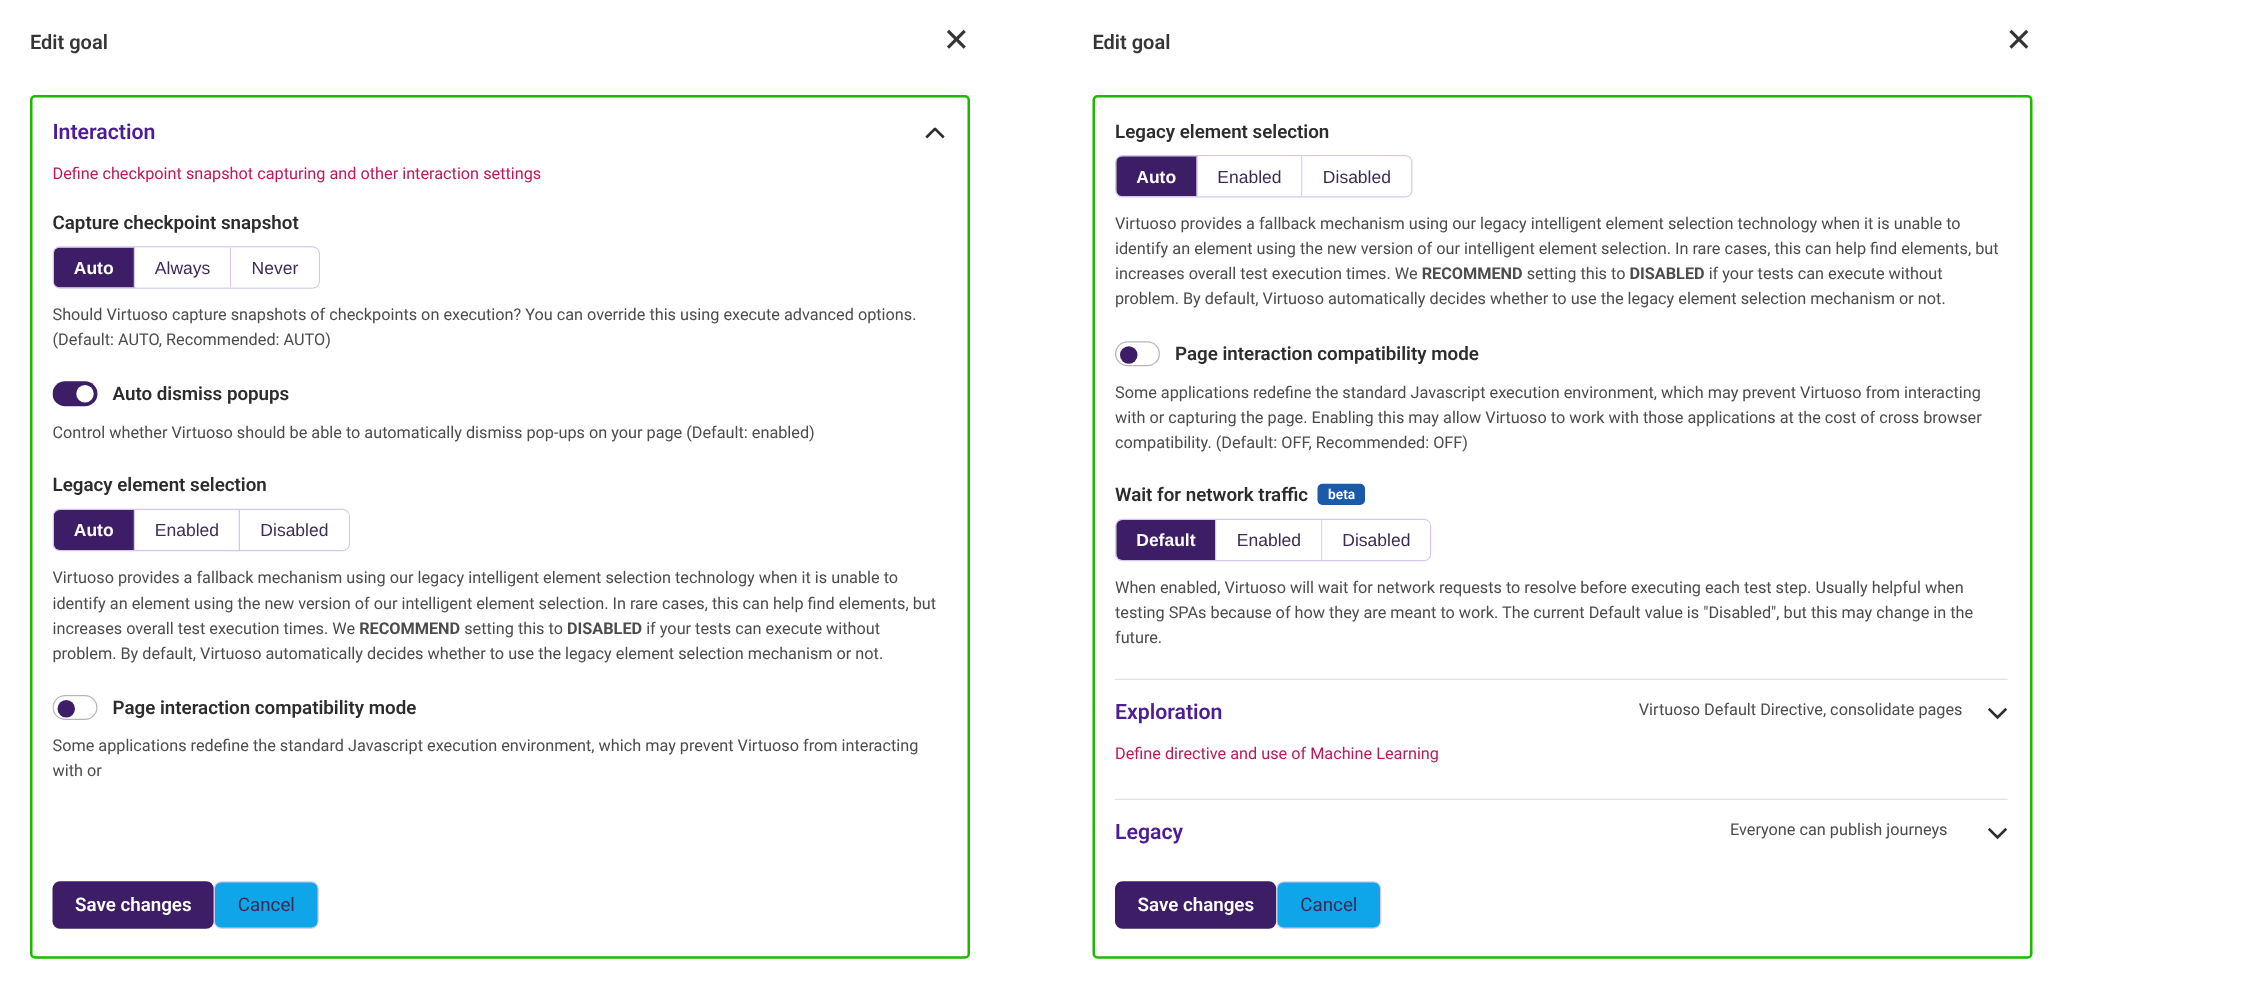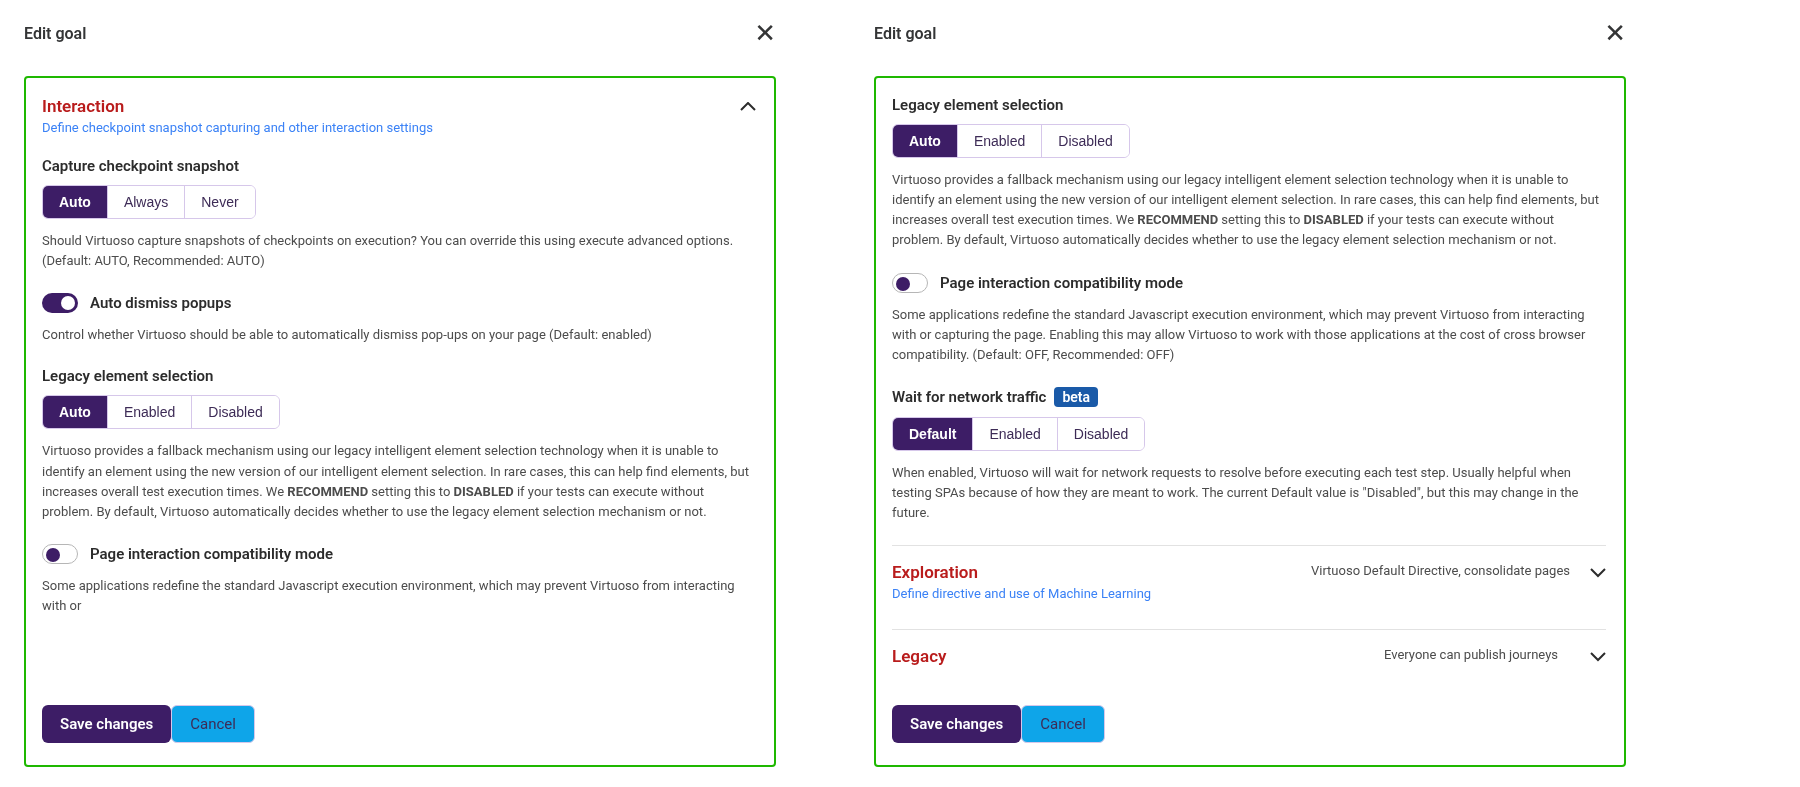--- a/index.html
+++ b/index.html
@@ -56,26 +56,26 @@
   }
   .section-head {
     display: flex;
     justify-content: space-between;
     align-items: flex-start;
     cursor: pointer;
   }
   .section-title {
     font-size: 17px;
     font-weight: 600;
-    color: #b91c1c;
+    color: #4c1d95;
   }
   .section-sub {
     font-size: 13px;
-    color: #3b82f6;
-    margin-top: 4px;
+    color: #be185d;
+    margin-top: 16px;
   }
   .chevron {
     width: 16px;
     height: 10px;
     margin-top: 6px;
   }
   .field-block { margin-top: 22px; }
   .field-title {
     font-size: 15px;
     font-weight: 600;
@@ -137,21 +137,21 @@
   .toggle.on .knob { right: 3px; background: #fff; }
   .toggle.off .knob { left: 3px; background: #3d1d66; }
   .toggle-label {
     font-size: 15px;
     font-weight: 600;
     color: #2c2c2c;
   }
   .badge {
     background: #1a5aa8;
     color: #fff;
-    font-size: 14px;
+    font-size: 11px;
     font-weight: 600;
     padding: 2px 8px;
     border-radius: 4px;
   }
   .collapsed-section {
     border-top: 1px solid #e2e2e2;
     padding: 16px 0 6px 0;
     margin-top: 22px;
   }
   .collapsed-head {

